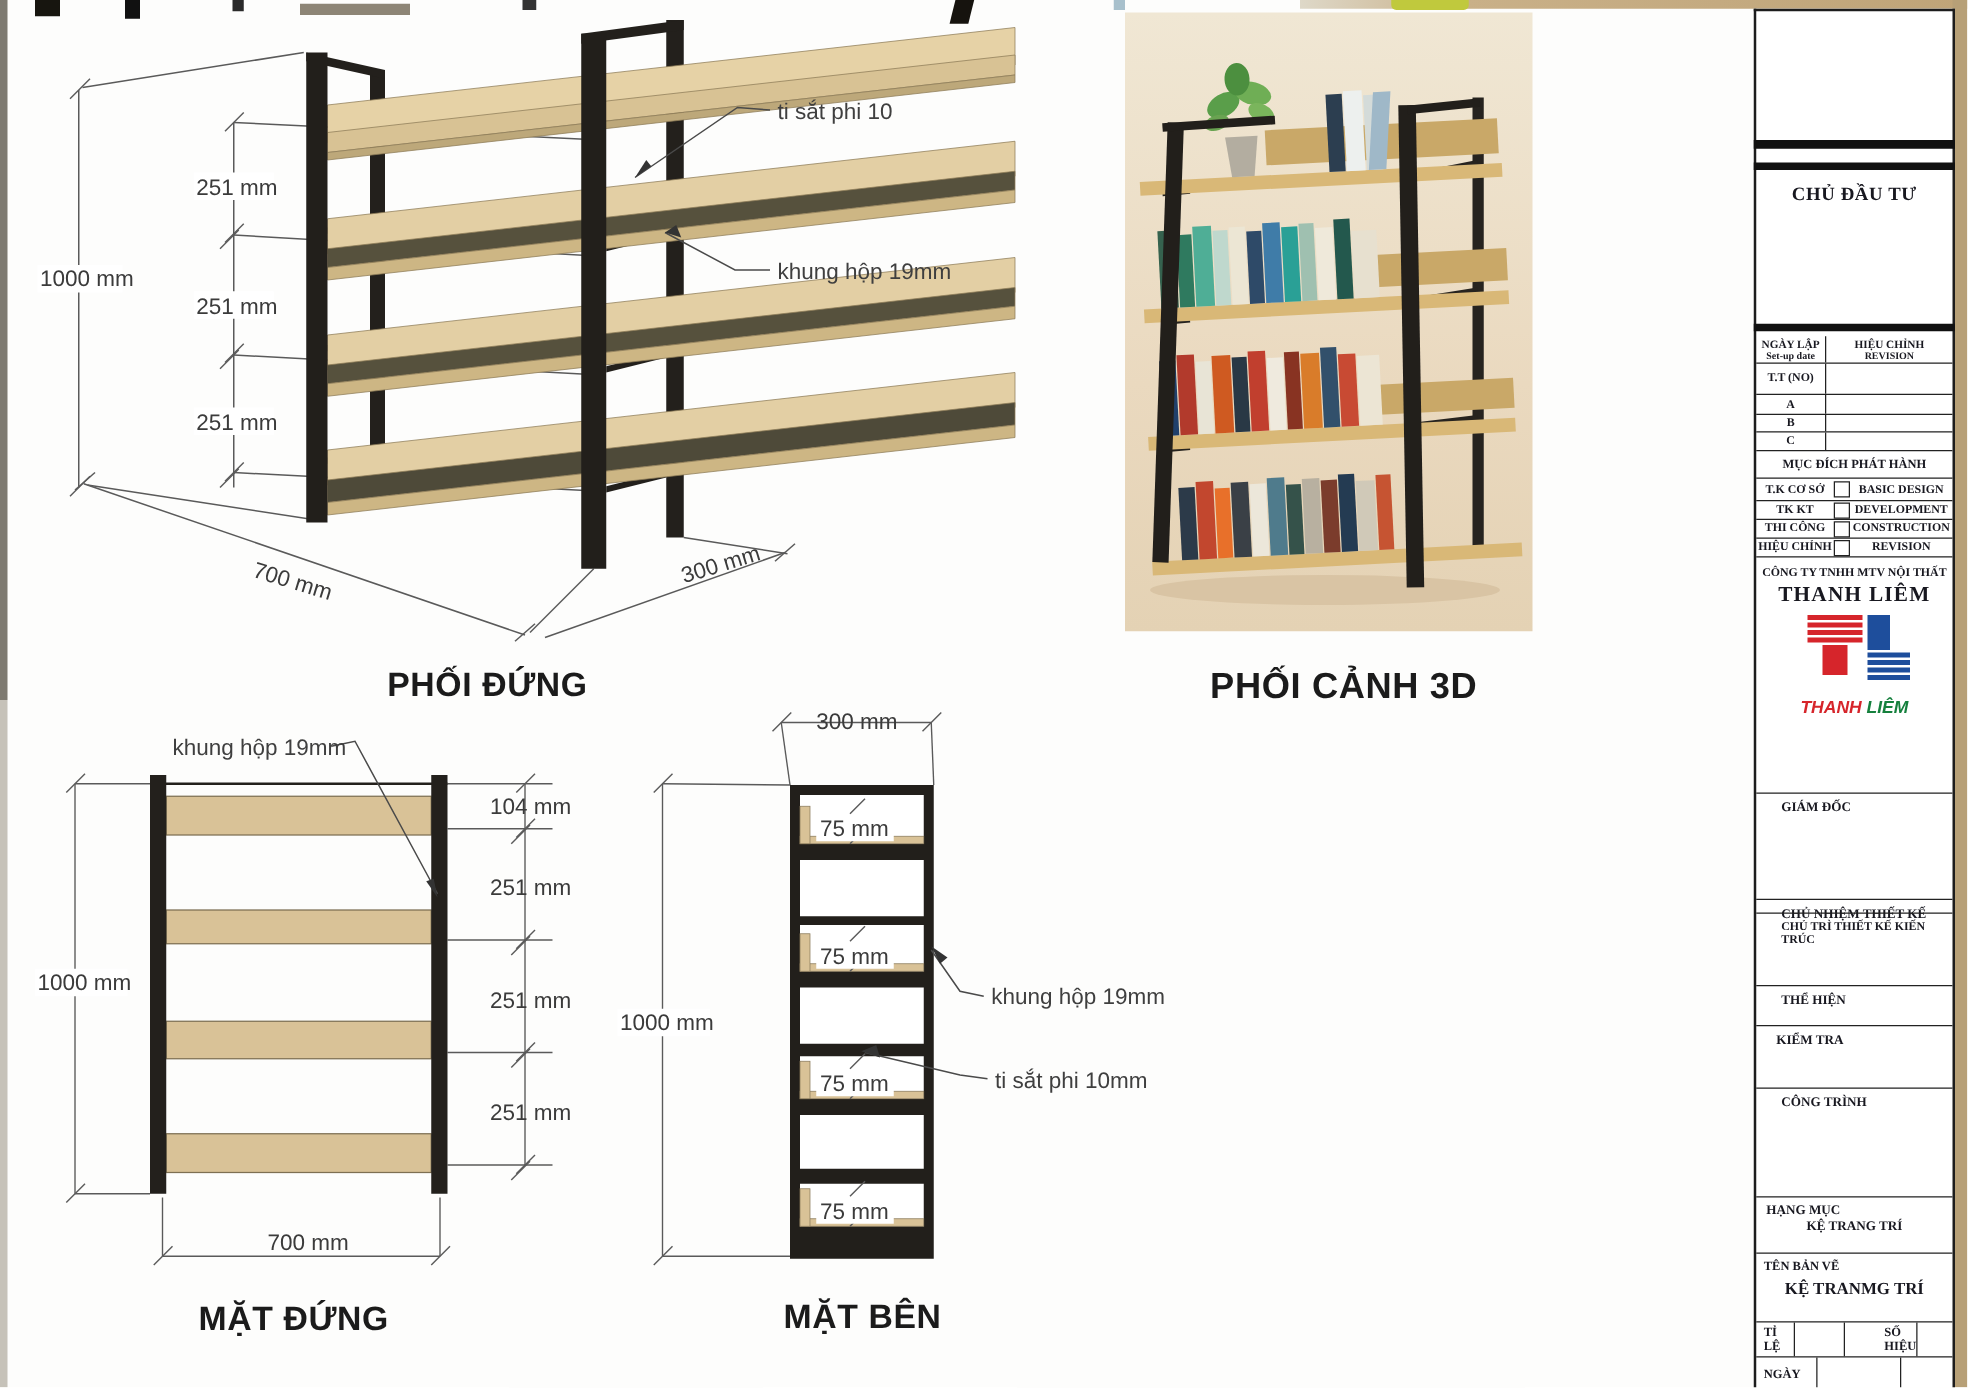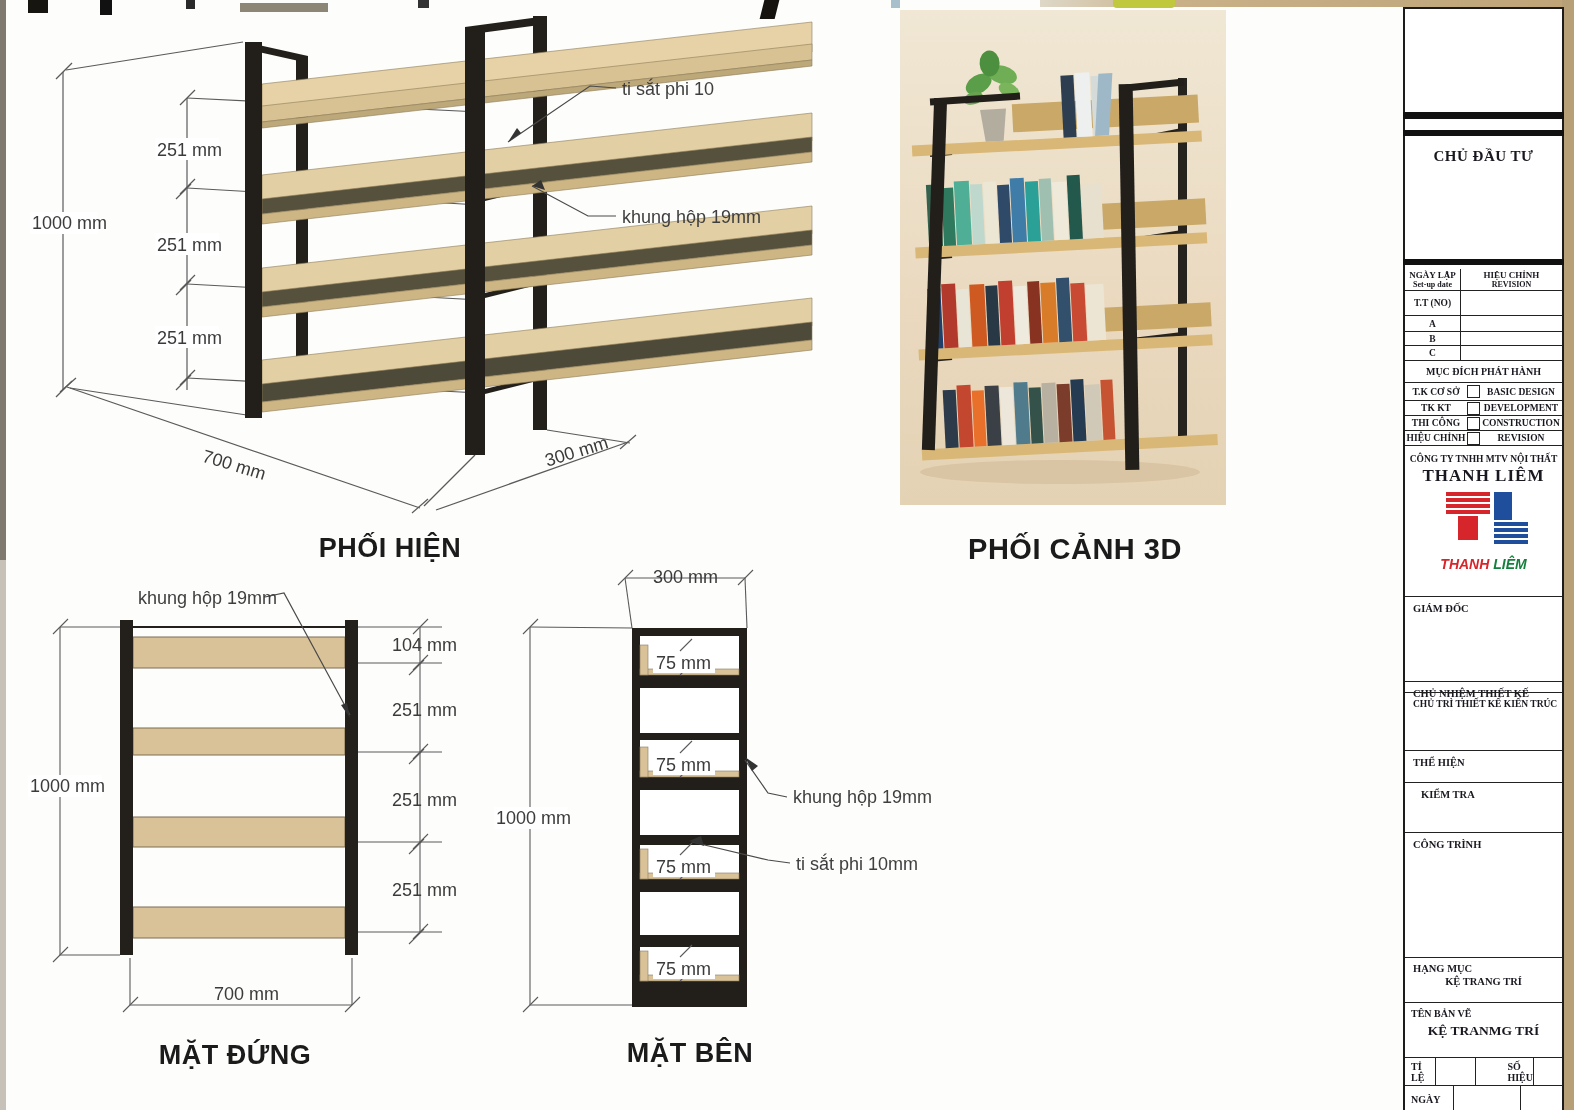--- a/index.html
+++ b/index.html
@@ -7,21 +7,21 @@
         font-family:"Liberation Sans",sans-serif;}
   .abs{position:absolute;}
   .view-title{font-weight:bold;color:#1b1b1b;font-size:27px;letter-spacing:.5px;text-align:center;}
   
   #tb{position:absolute;left:1403px;top:7px;width:157px;height:1103px;background:#fff;
       border-left:2px solid #1c1c1c;border-right:2px solid #1c1c1c;border-top:2px solid #1c1c1c;
       font-family:"Liberation Serif",serif;color:#181820;}
   #tb .cell{position:absolute;left:0;width:100%;box-sizing:border-box;}
   .bar{position:absolute;left:-2px;width:161px;background:#111;}
   .tb-center{display:flex;align-items:center;justify-content:center;}
-  .sig{border-top:1.5px solid #222;font-weight:bold;font-size:10.5px;padding:6px 0 0 8px;box-sizing:border-box;}
+  .sig{border-top:1.5px solid #222;font-weight:bold;font-size:10.5px;padding:6px 0 0 20px;box-sizing:border-box;margin-top:38px;}
   .rrow{position:absolute;left:0;width:100%;display:flex;box-sizing:border-box;border-top:1px solid #222;}
   .rrow .c1{width:55px;border-right:1px solid #222;display:flex;align-items:center;justify-content:center;
             flex-direction:column;font-weight:bold;}
   .rrow .c2{flex:1;}
   .prow{position:absolute;left:0;width:100%;display:flex;align-items:center;box-sizing:border-box;
         border-top:1px solid #222;font-weight:bold;font-size:9.5px;}
   .prow .pvi{width:62px;text-align:center;}
   .prow .pbox{width:11px;height:11px;border:1.3px solid #222;background:#fff;flex:none;}
   .prow .pen{flex:1;text-align:center;}
   svg text{font-family:"Liberation Sans",sans-serif;}
@@ -134,21 +134,21 @@
 
     <g stroke="#4a4a4a" stroke-width="1.2" fill="none">
       <polyline points="616,88 590,86 508,142"></polyline>
       <polyline points="616,216 588,216 532,186"></polyline>
     </g>
     <polygon points="508,142 521,133 517,128" fill="#333"></polygon>
     <polygon points="532,186 545,190 541,180" fill="#333"></polygon>
     <text class="lbltxt" x="622" y="95">ti sắt phi 10</text>
     <text class="lbltxt" x="622" y="223">khung hộp 19mm</text>
   </svg>
-  <div class="abs view-title" style="left:280px;top:533px;width:220px;">PHỐI HIỆN</div>
+  <div class="abs view-title" style="left:280px;top:533px;width:220px;">PHỐI ĐỨNG</div>
 
   <div class="abs" style="left:900px;top:10px;width:326px;height:495px;background:linear-gradient(180deg,#f0e7d4 0%,#ead9bf 60%,#e4d2b4 100%);overflow:hidden;">
     <svg width="326" height="495" viewBox="0 0 326 495">
       <ellipse cx="160" cy="462" rx="140" ry="12" fill="#d9c4a4"></ellipse>
 
       <rect x="278" y="68" width="9" height="360" fill="#26231f"></rect>
 
       <g stroke="#26231f" stroke-width="4">
         <line x1="232" y1="130" x2="282" y2="120"></line>
           <line x1="232" y1="230" x2="282" y2="222"></line>

